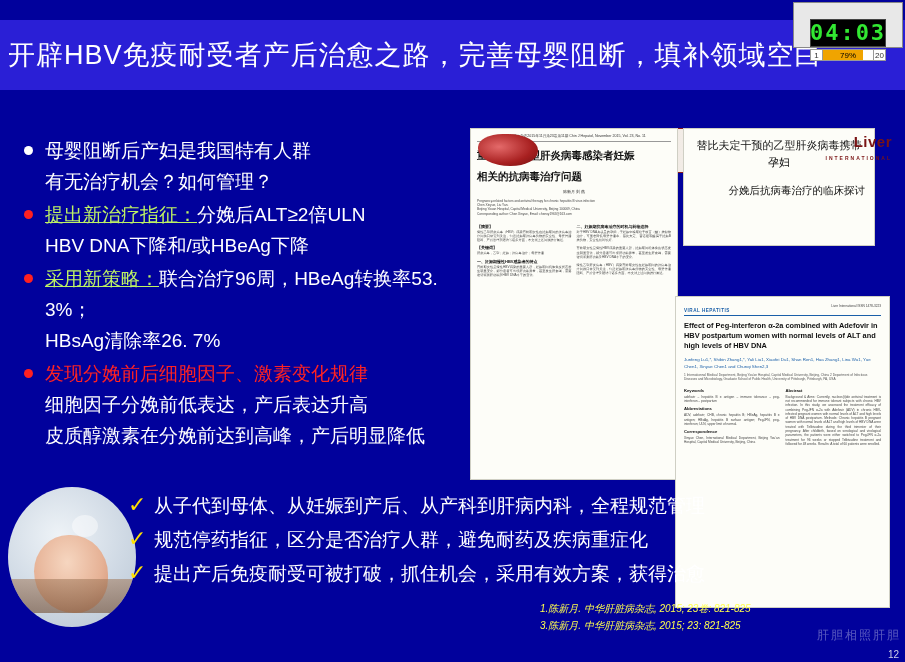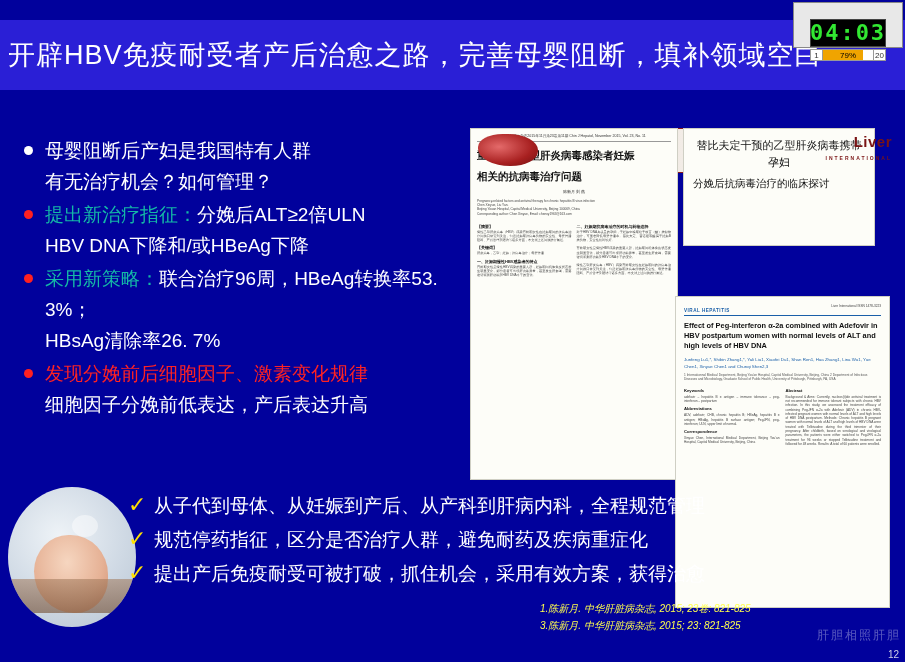--- a/index.html
+++ b/index.html
@@ -73,21 +73,21 @@
     position: absolute; left: 10px; top: 135px; width: 460px;
   }
   .bullet-row { display: flex; align-items: flex-start; margin-bottom: 2px; }
   .dot {
     width: 9px; height: 9px; background:#fff; border-radius:50%;
     margin: 11px 12px 0 14px; flex: none;
   }
   .dot.red { background:#ff2020; }
   .btext { color:#ffffff; font-size: 19px; line-height: 31px; }
   .btext.red { color:#ff2222; }
-  .red-span { color:#14b8a6; }
+  .red-span { color:#bef264;text-decoration:underline; }
   .white-span { color:#ffffff; }
 
   
   #papers {
     position: absolute; left: 470px; top: 128px; width: 428px; height: 480px;
   }
   .paper {
     position: absolute; background: #fdfdf8; overflow: hidden;
     border: 1px solid #cfcfc4;
   }
@@ -97,21 +97,21 @@
   .pcn-title { font-size: 10.5px; color:#111; font-weight:bold; line-height:15px; margin-top:6px;}
   .pcn-auth { font-size:4px; color:#333; line-height:6px; margin-top:5px; text-align:center;}
   .pcn-cols { display:flex; gap:5px; margin-top:5px; }
   .pcn-col { flex:1; }
   .tiny { font-size:3.2px; color:#444; line-height:4.2px; text-align:justify; }
   .pcn-sect { font-size:4px; color:#111; font-weight:bold; margin:3px 0 1px; }
 
   
   #paper-tw { left: 213px; top: 0; width: 192px; height: 118px; padding: 8px 9px; }
   .ptw-t1 { font-size: 11px; color:#111; line-height:17px; text-align:center;}
-  .ptw-t2 { font-size: 10.5px; color:#111; line-height:16px; text-align:left; margin-top:4px;}
+  .ptw-t2 { font-size: 10.5px; color:#111; line-height:16px; text-align:right; margin-top:11px;}
 
   
   #paper-liver {
     left: 213px; top: 120px; width: 215px; height: 45px;
     background: linear-gradient(90deg,#8b1a1a 0%, #c23a3a 45%, #e8e0d8 45%, #f2ece6 100%);
     border:1px solid #8b1a1a;
   }
   #liver-name {
     position:absolute; right: 6px; top: 6px; text-align:right;
     color:#7a1414; font-size: 15px; font-weight:bold; letter-spacing:0.5px; line-height:16px;
@@ -224,20 +224,21 @@
       </div>
       <div class="btext">HBsAg清除率26. 7%</div>
     </div>
   </div>
 
   <div class="bullet-row">
     <div class="dot red"></div>
     <div>
       <div class="btext red">发现分娩前后细胞因子、激素变化规律</div>
       <div class="btext">细胞因子分娩前低表达，产后表达升高</div>
+      <div class="btext">皮质醇激素在分娩前达到高峰，产后明显降低</div>
     </div>
   </div>
 </div>
 
 <div id="expert-label">·专家论坛·</div>
 
 <div id="papers">
 
   <div class="paper" id="paper-cn">
     <div class="pcn-head">中华肝脏病杂志2015年11月第23卷第11期  Chin J Hepatol, November 2015, Vol. 23, No. 11</div>

